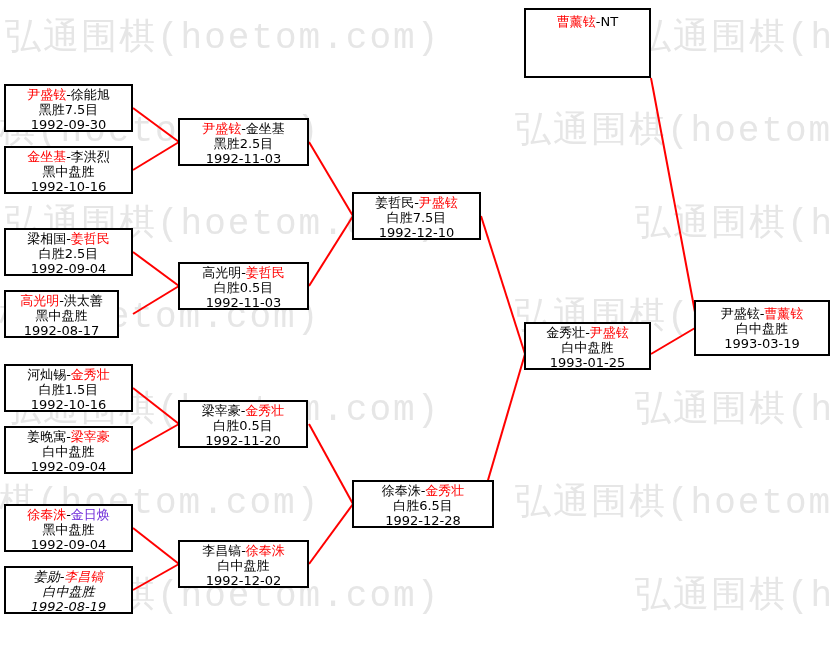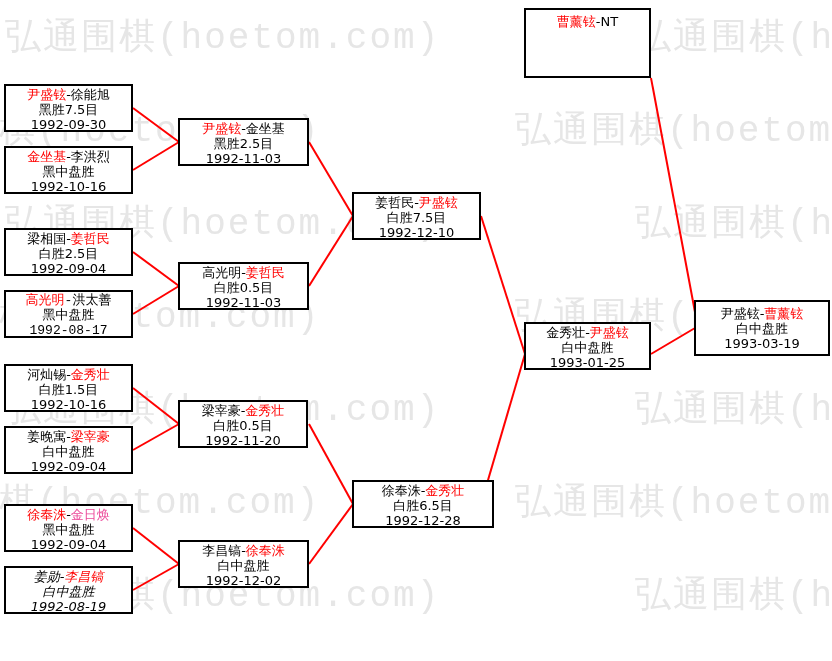--- a/index.html
+++ b/index.html
@@ -85,37 +85,37 @@
 <div class="match" style="left:4px;top:146px;width:129px;height:48px;">
   <div class="row"><span style="color:#ff0000">金坐基</span><span>-</span><span style="color:#000000">李洪烈</span></div>
   <div class="row">黑中盘胜</div>
   <div class="row">1992-10-16</div>
 </div>
 <div class="match" style="left:4px;top:228px;width:129px;height:48px;">
   <div class="row"><span style="color:#000000">梁相国</span><span>-</span><span style="color:#ff0000">姜哲民</span></div>
   <div class="row">白胜2.5目</div>
   <div class="row">1992-09-04</div>
 </div>
-<div class="match" style="left:4px;top:290px;width:129px;height:48px;font-family:Liberation Mono, monospace;">
+<div class="match" style="left:4px;top:290px;width:115px;height:48px;">
   <div class="row"><span style="color:#ff0000">高光明</span><span>-</span><span style="color:#000000">洪太善</span></div>
   <div class="row">黑中盘胜</div>
   <div class="row">1992-08-17</div>
 </div>
 <div class="match" style="left:4px;top:364px;width:129px;height:48px;">
   <div class="row"><span style="color:#000000">河灿锡</span><span>-</span><span style="color:#ff0000">金秀壮</span></div>
   <div class="row">白胜1.5目</div>
   <div class="row">1992-10-16</div>
 </div>
 <div class="match" style="left:4px;top:426px;width:129px;height:48px;">
   <div class="row"><span style="color:#000000">姜晚寓</span><span>-</span><span style="color:#ff0000">梁宰豪</span></div>
   <div class="row">白中盘胜</div>
   <div class="row">1992-09-04</div>
 </div>
 <div class="match" style="left:4px;top:504px;width:129px;height:48px;">
-  <div class="row"><span style="color:#ff0000">徐奉洙</span><span>-</span><span style="color:#ec4899">金日焕</span></div>
+  <div class="row"><span style="color:#ff0000">徐奉洙</span><span>-</span><span style="color:#6d28d9">金日焕</span></div>
   <div class="row">黑中盘胜</div>
   <div class="row">1992-09-04</div>
 </div>
 <div class="match" style="left:4px;top:566px;width:129px;height:48px;font-style:italic;">
   <div class="row"><span style="color:#000000">姜勋</span><span>-</span><span style="color:#ff0000">李昌镐</span></div>
   <div class="row">白中盘胜</div>
   <div class="row">1992-08-19</div>
 </div>
 
 <div class="match" style="left:178px;top:118px;width:131px;height:48px;">

